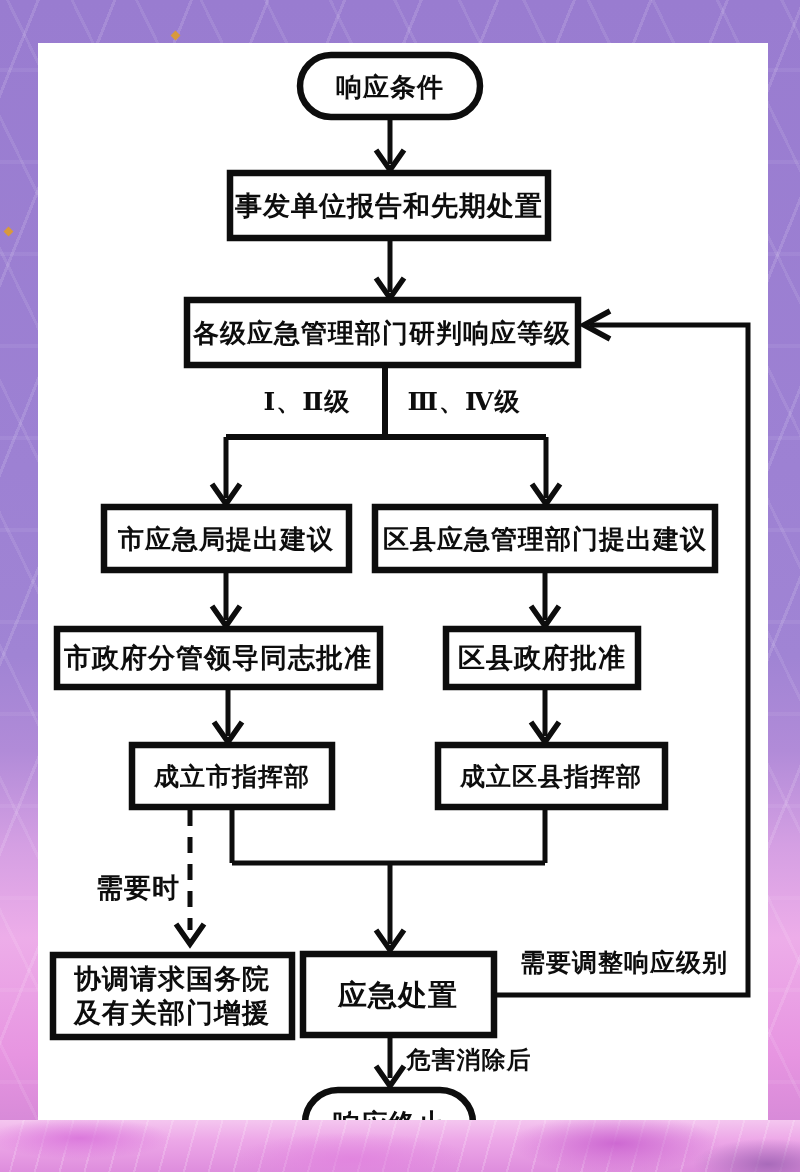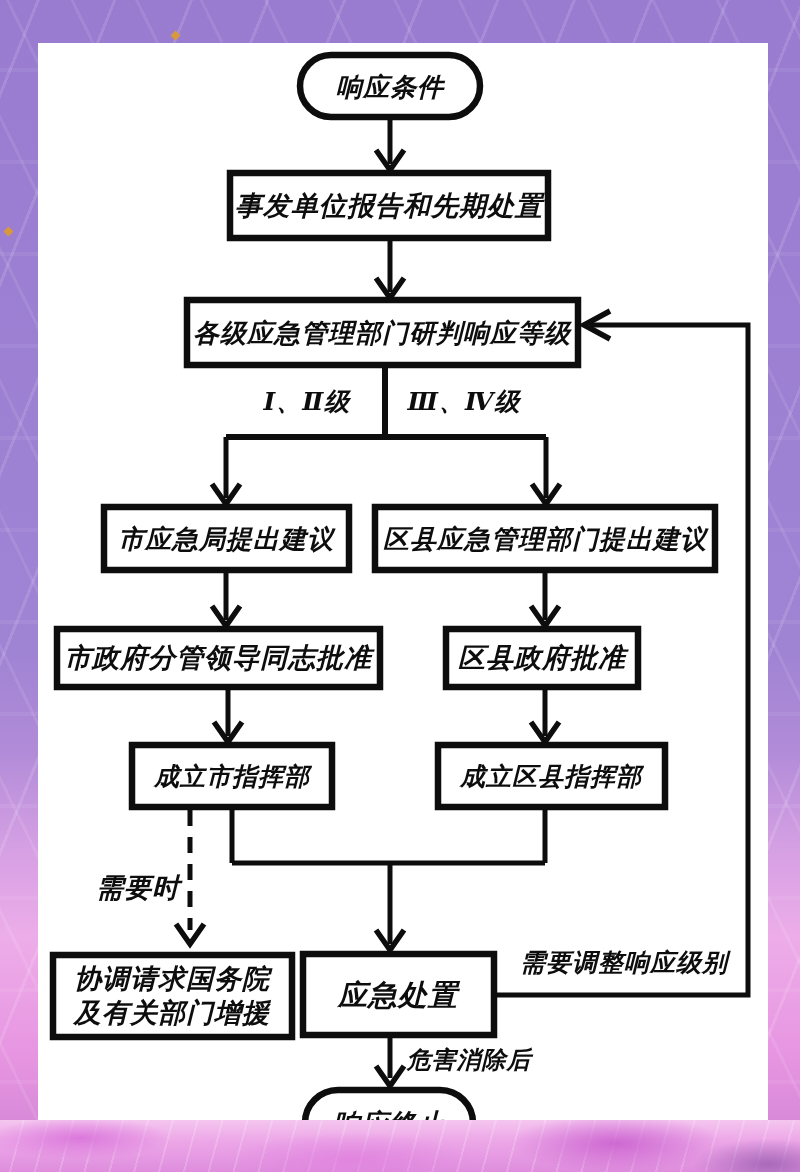--- a/index.html
+++ b/index.html
@@ -1,17 +1,17 @@
 <!DOCTYPE html>
 <html><head>
 <meta charset="utf-8">
 <style>
   html,body{margin:0;padding:0;background:#8f74c4;}
   .stage{position:relative;width:800px;height:1172px;overflow:hidden;
-         font-family:"Liberation Serif","DejaVu Serif",serif;font-style:italic;}
+         font-family:"Liberation Serif","DejaVu Serif",serif;}
   .bg{position:absolute;inset:0;
       background:linear-gradient(180deg,#997cd0 0%,#9d81d3 40%,#a084d4 56%,
                  #b18bd8 64%,#d49fe3 72%,#edade9 80%,#e795e1 90%,#cc82d2 100%);}
   .bg-texture{position:absolute;inset:0;opacity:.9;background:
       repeating-linear-gradient(112deg,rgba(255,255,255,0) 0 34px,rgba(255,255,255,.14) 34px 37px,rgba(255,255,255,0) 37px 71px),
       repeating-linear-gradient(64deg,rgba(255,255,255,0) 0 55px,rgba(255,255,255,.10) 55px 58px),
       repeating-linear-gradient(0deg,rgba(255,255,255,0) 0 88px,rgba(255,255,255,.07) 88px 92px);}
   .card{position:absolute;left:38px;top:43px;width:730px;height:1085px;background:#ffffff;}
   .flow-svg{position:absolute;left:0;top:0;}
   .bottom-band{position:absolute;left:0;top:1120px;width:800px;height:52px;background:

